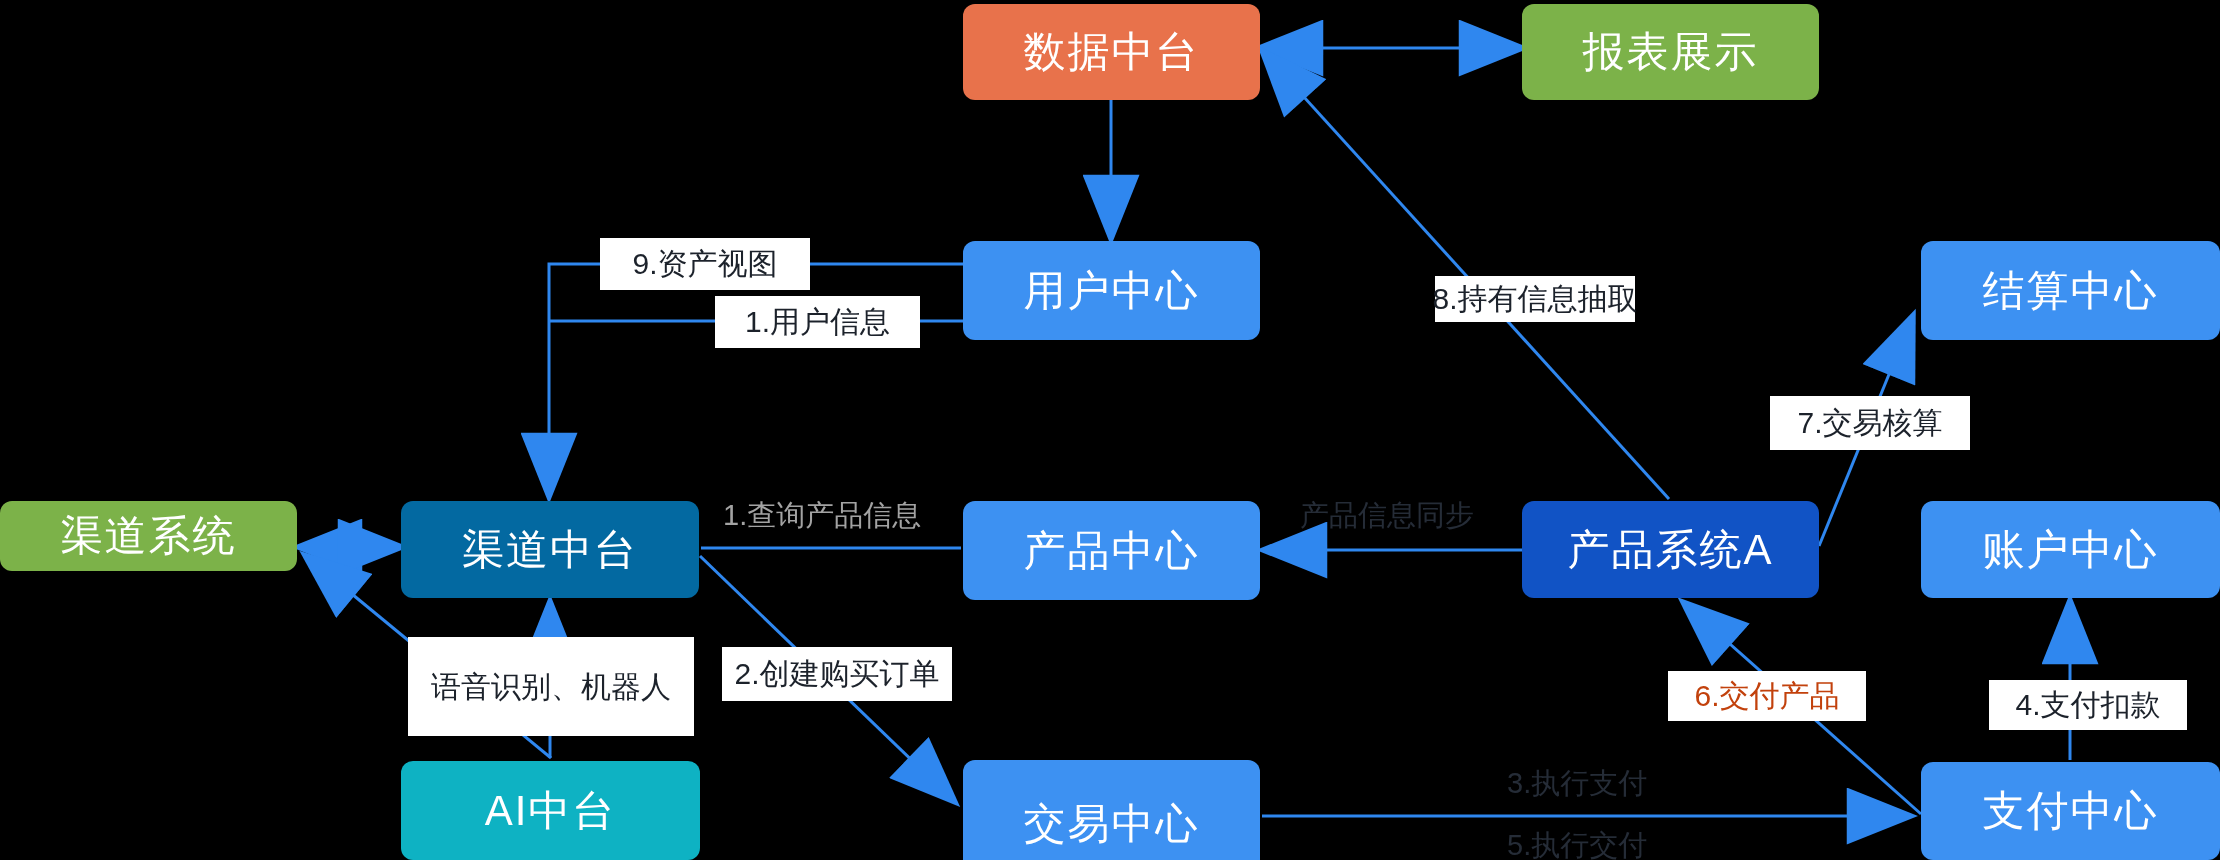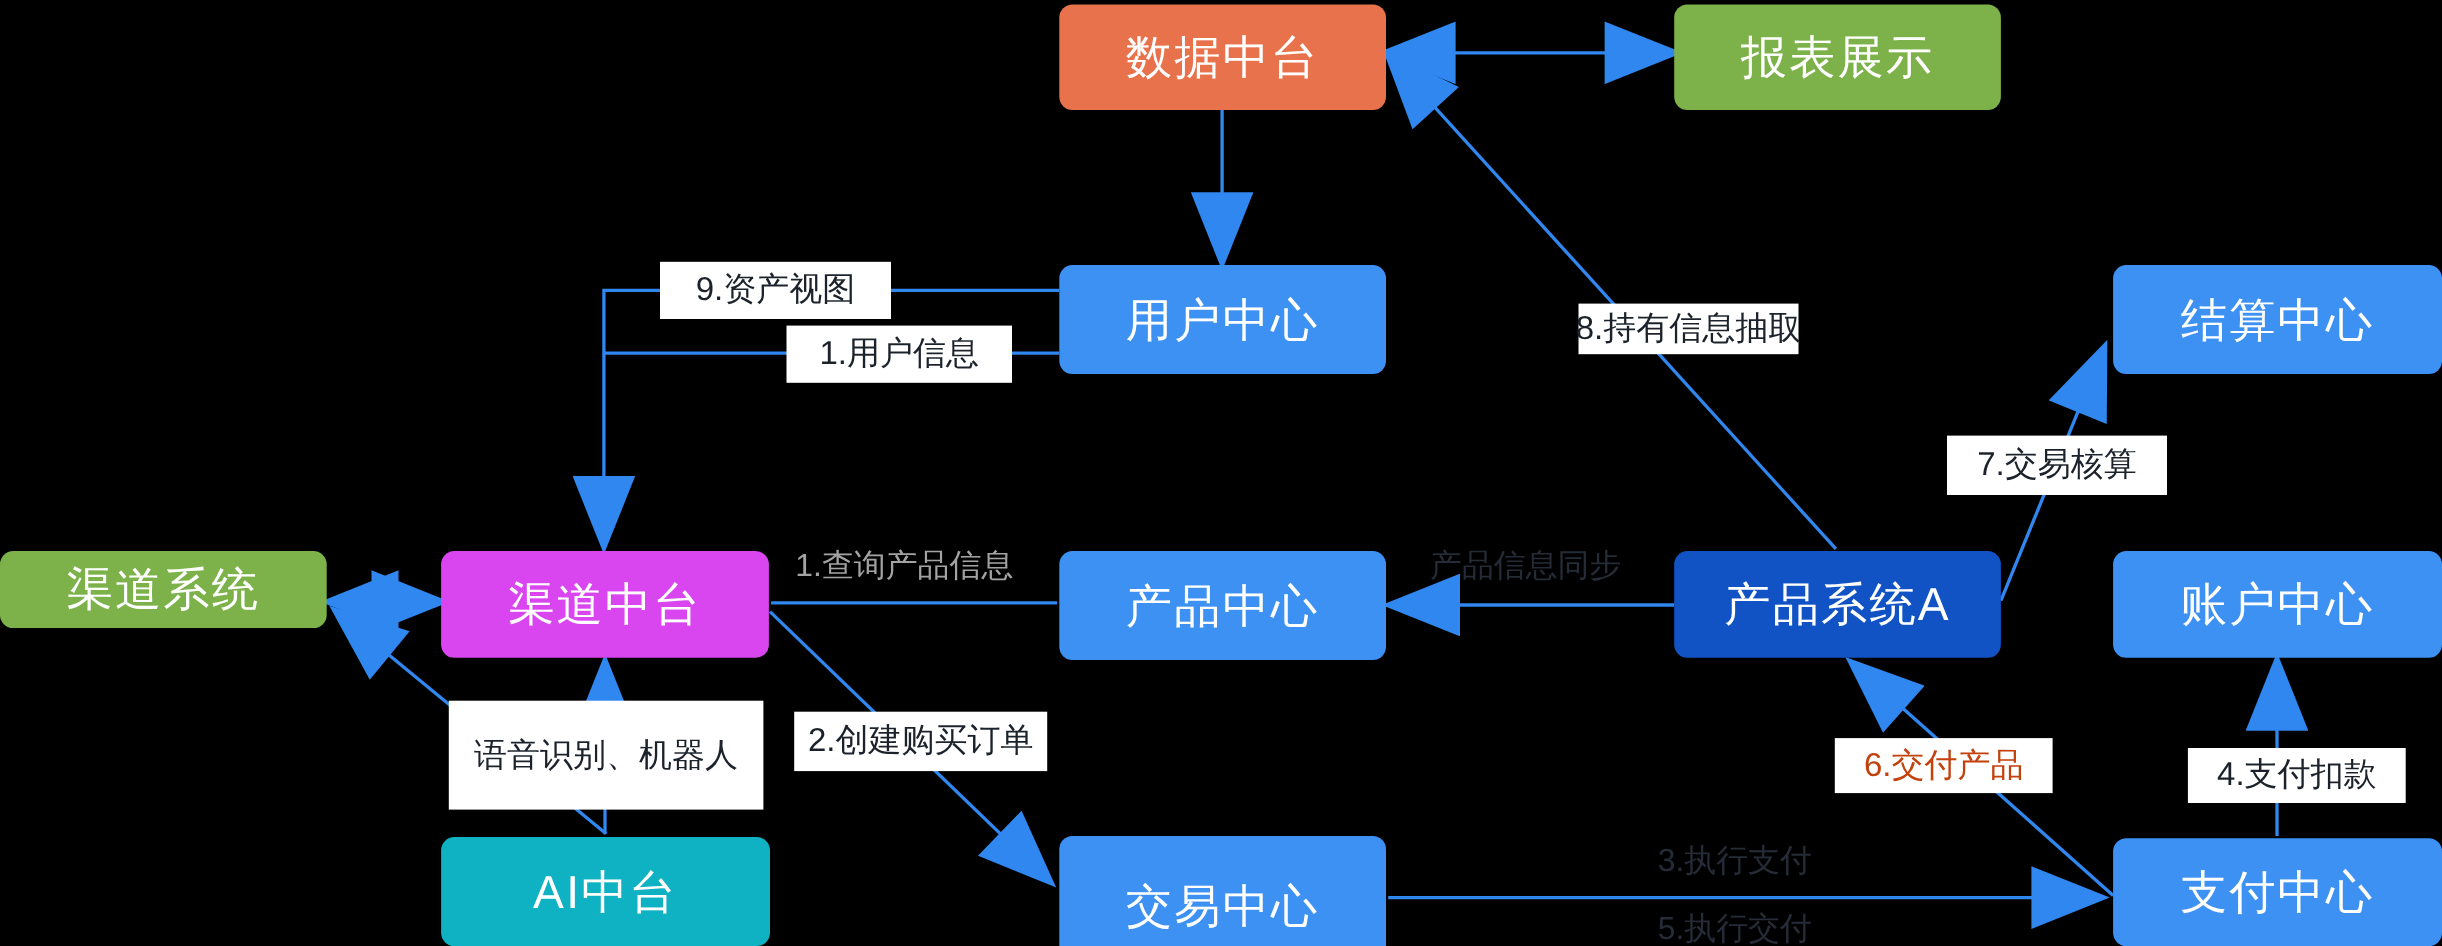--- a/index.html
+++ b/index.html
@@ -84,21 +84,21 @@
       </div>
       <div class="node" style="left: 1522px; top: 4px; width: 297px; height: 96px; background: rgb(124, 178, 73);">
         <span>报表展示</span>
       </div>
       <div class="node" style="left: 963px; top: 241px; width: 297px; height: 99px; background: rgb(61, 145, 242);">
         <span>用户中心</span>
       </div>
       <div class="node" style="left: 0px; top: 501px; width: 297px; height: 70px; background: rgb(124, 178, 73);">
         <span>渠道系统</span>
       </div>
-      <div class="node" style="left: 401px; top: 501px; width: 298px; height: 97px; background: #d946ef;">
+      <div class="node" style="left: 401px; top: 501px; width: 298px; height: 97px; background: #0369a1;">
         <span>渠道中台</span>
       </div>
       <div class="node" style="left: 963px; top: 501px; width: 297px; height: 99px; background: rgb(61, 145, 242);">
         <span>产品中心</span>
       </div>
       <div class="node" style="left: 1522px; top: 501px; width: 297px; height: 97px; background: rgb(17, 83, 197);">
         <span>产品系统A</span>
       </div>
       <div class="node" style="left: 1921px; top: 241px; width: 299px; height: 99px; background: rgb(61, 145, 242);">
         <span>结算中心</span>

